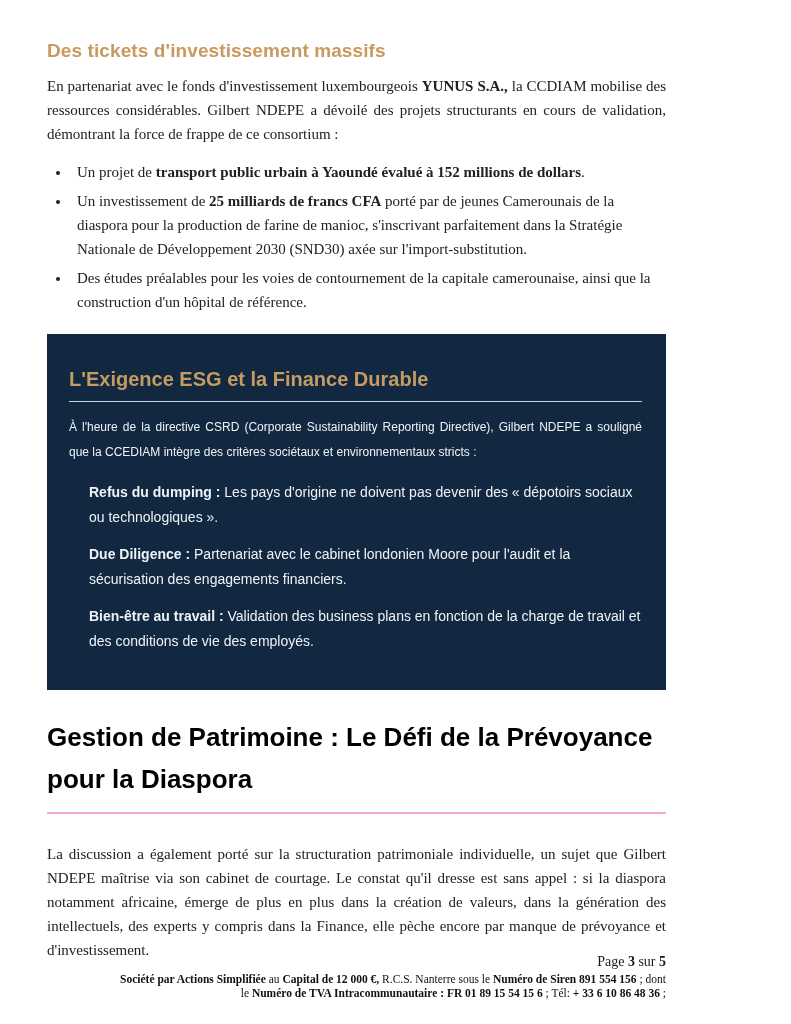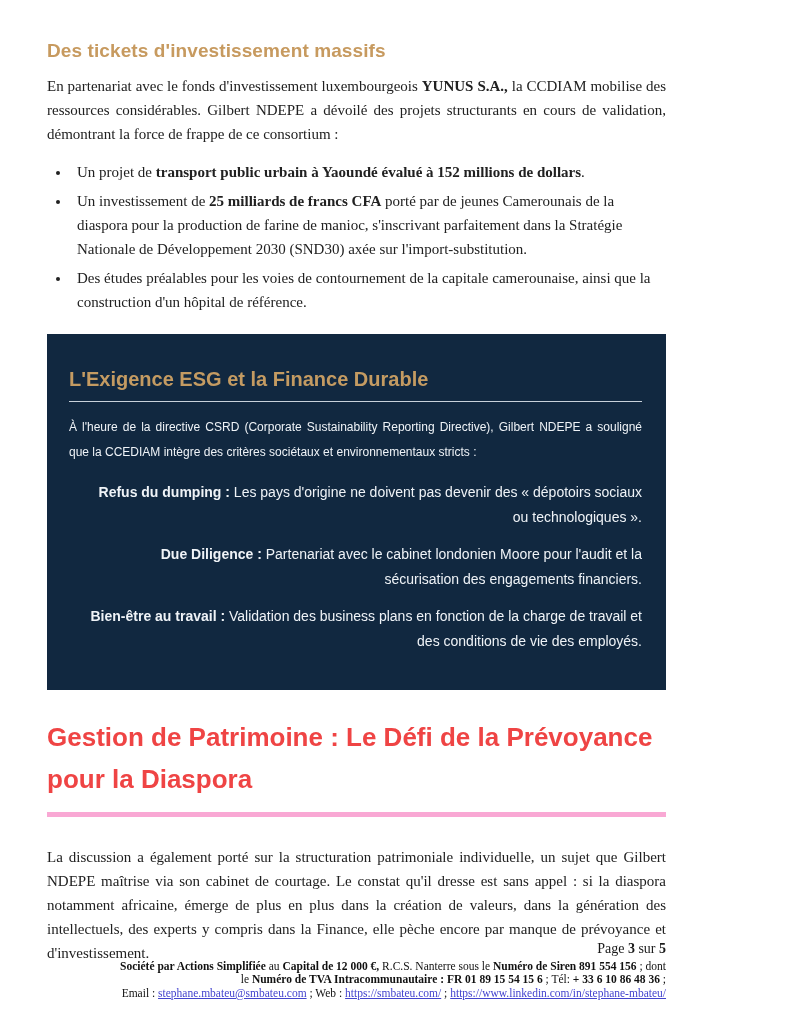--- a/index.html
+++ b/index.html
@@ -59,34 +59,33 @@
   .esg-intro {
     font-size: 12px; line-height: 25px;
     color: #EFF3F7;
     text-align: justify;
     margin: 0 0 15px 0;
   }
   .esg-item {
     font-size: 14px; line-height: 25px;
     color: #EFF3F7;
     margin: 0 0 12px 20px;
-    text-align: right;
   }
   .esg-item:last-child { margin-bottom: 0; }
   .esg-item b { font-weight: bold; }
 
   
   .main-heading {
     font-family: "Liberation Sans", sans-serif;
     font-size: 26px; font-weight: bold;
-    color: #ef4444;
+    color: #000000;
     line-height: 42px;
     margin: 26px 0 0 0;
     padding-bottom: 12px;
-    border-bottom: 5px solid #f9a8d4;
+    border-bottom: 2px solid #f9a8d4;
   }
   .closing-par { margin-top: 28px; }
 
   
   .footer {
     position: absolute;
     left: 0; right: 0; bottom: 0;
     padding: 0 46px 24px 47px;
   }
   .page-number {
@@ -141,17 +140,16 @@
   <h1 class="main-heading">Gestion de Patrimoine : Le Défi de la Prévoyance pour la Diaspora</h1>
 
   <p class="body-par closing-par">La discussion a également porté sur la structuration patrimoniale individuelle, un sujet que Gilbert NDEPE maîtrise via son cabinet de courtage. Le constat qu'il dresse est sans appel : si la diaspora notamment africaine, émerge de plus en plus dans la création de valeurs, dans la génération des intellectuels, des experts y compris dans la Finance, elle pèche encore par manque de prévoyance et d'investissement.</p>
 
   <div class="footer">
     <p class="page-number"><span>Page </span><b>3</b><span> sur </span><b>5</b></p>
 
     <div class="legal">
       <div><b>Société par Actions Simplifiée</b><span> au </span><b>Capital de 12 000 €,</b><span> R.C.S. Nanterre sous le </span><b>Numéro de Siren 891 554 156</b><span> ; dont</span></div>
       <div><span>le </span><b>Numéro de TVA Intracommunautaire : FR 01 89 15 54 15 6</b><span> ; Tél: </span><b>+ 33 6 10 86 48 36</b><span> ;</span></div>
-      <div><span>Email : </span><a>stephane.mbateu@smbateu.com</a><span> ; Web : </span><a>https://smbateu.com/</a><span> ; </span><a>https://www.linkedin.com/in/stephane-mbateu/</a></div>
     </div>
   </div>
 
 </div>
 
 </body></html>

